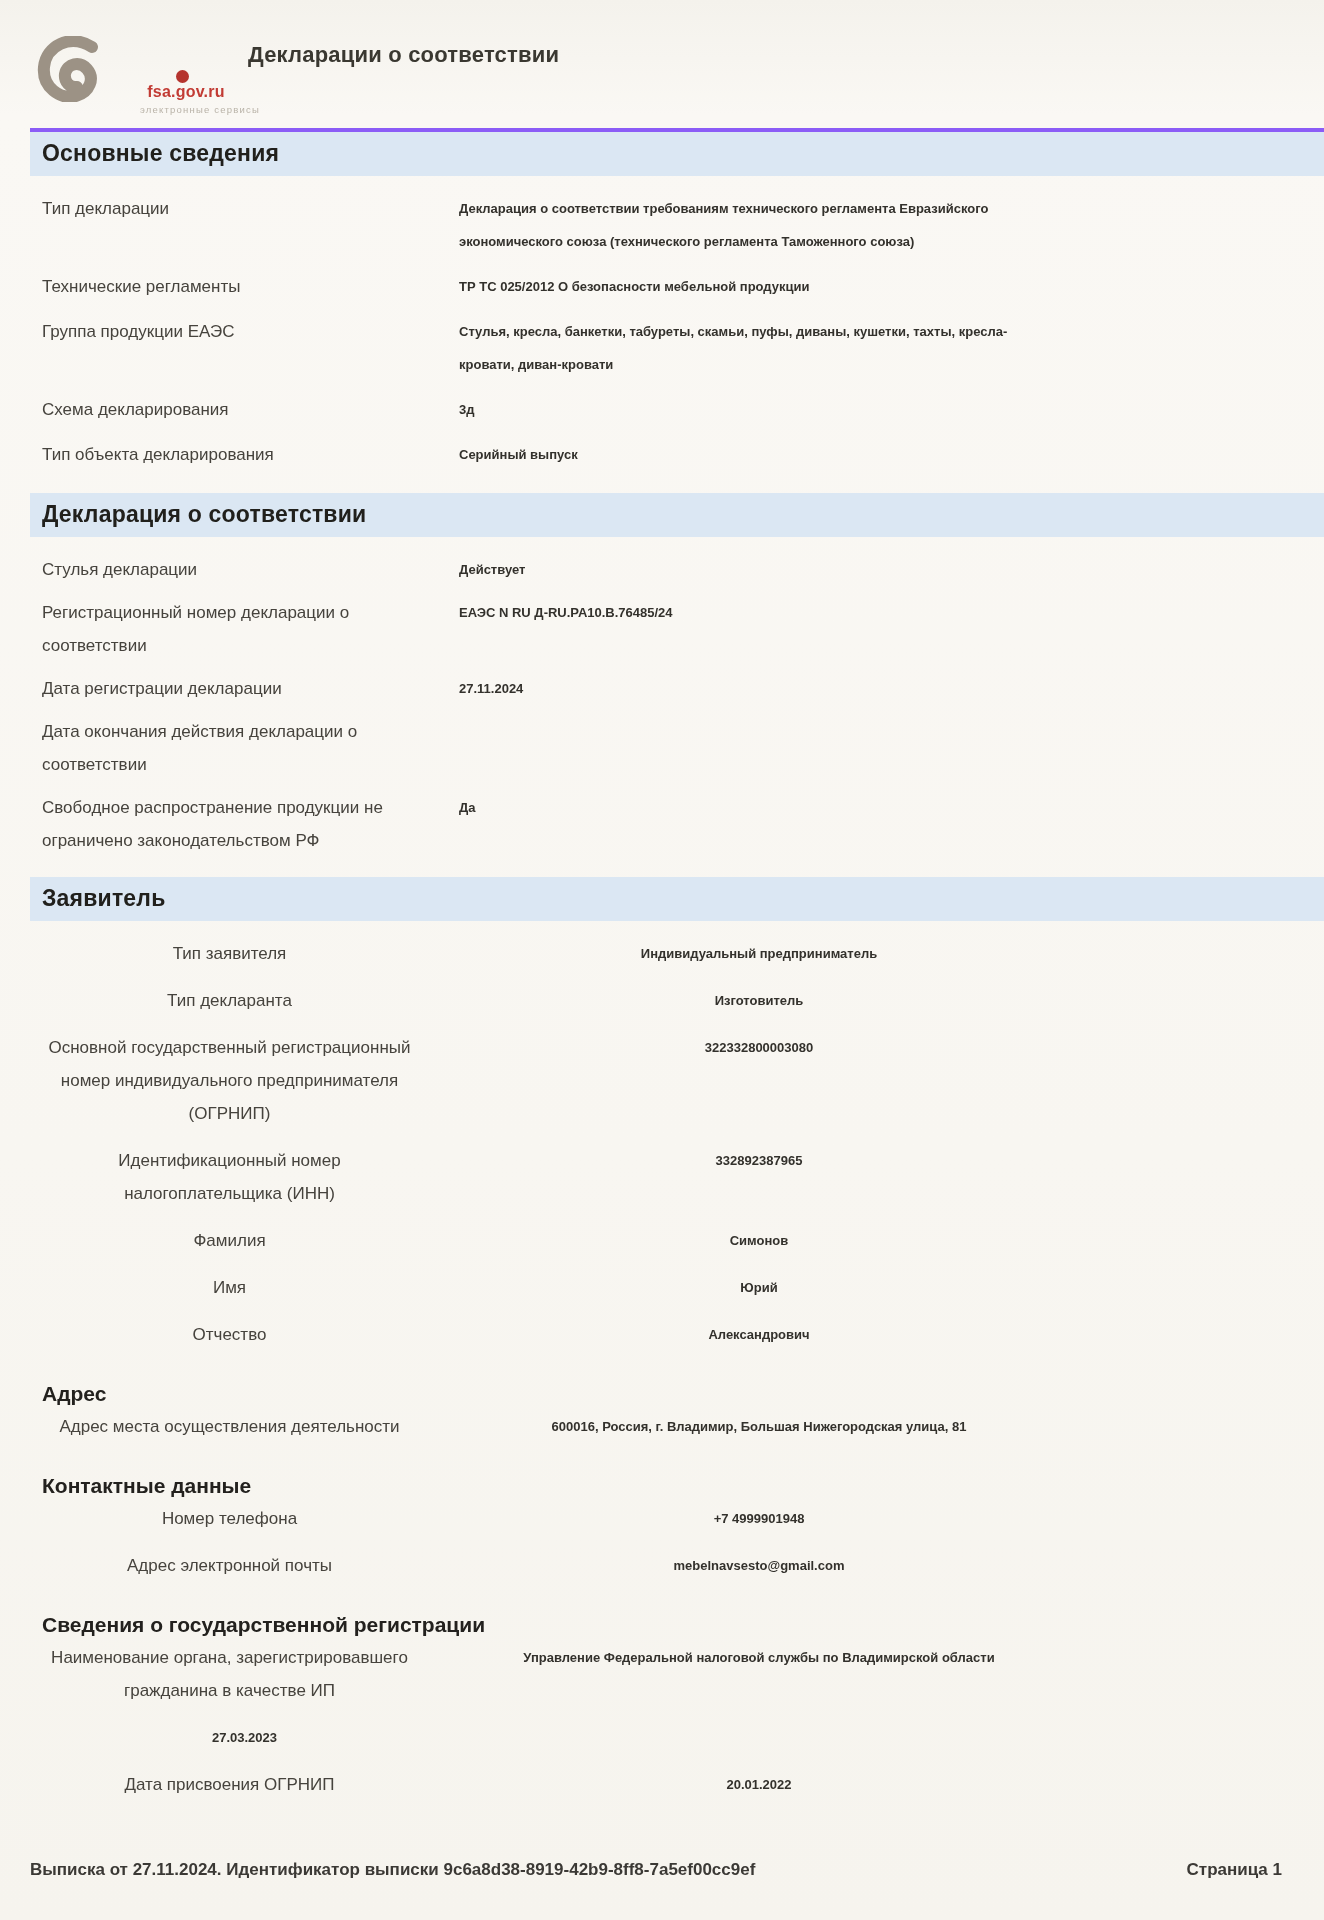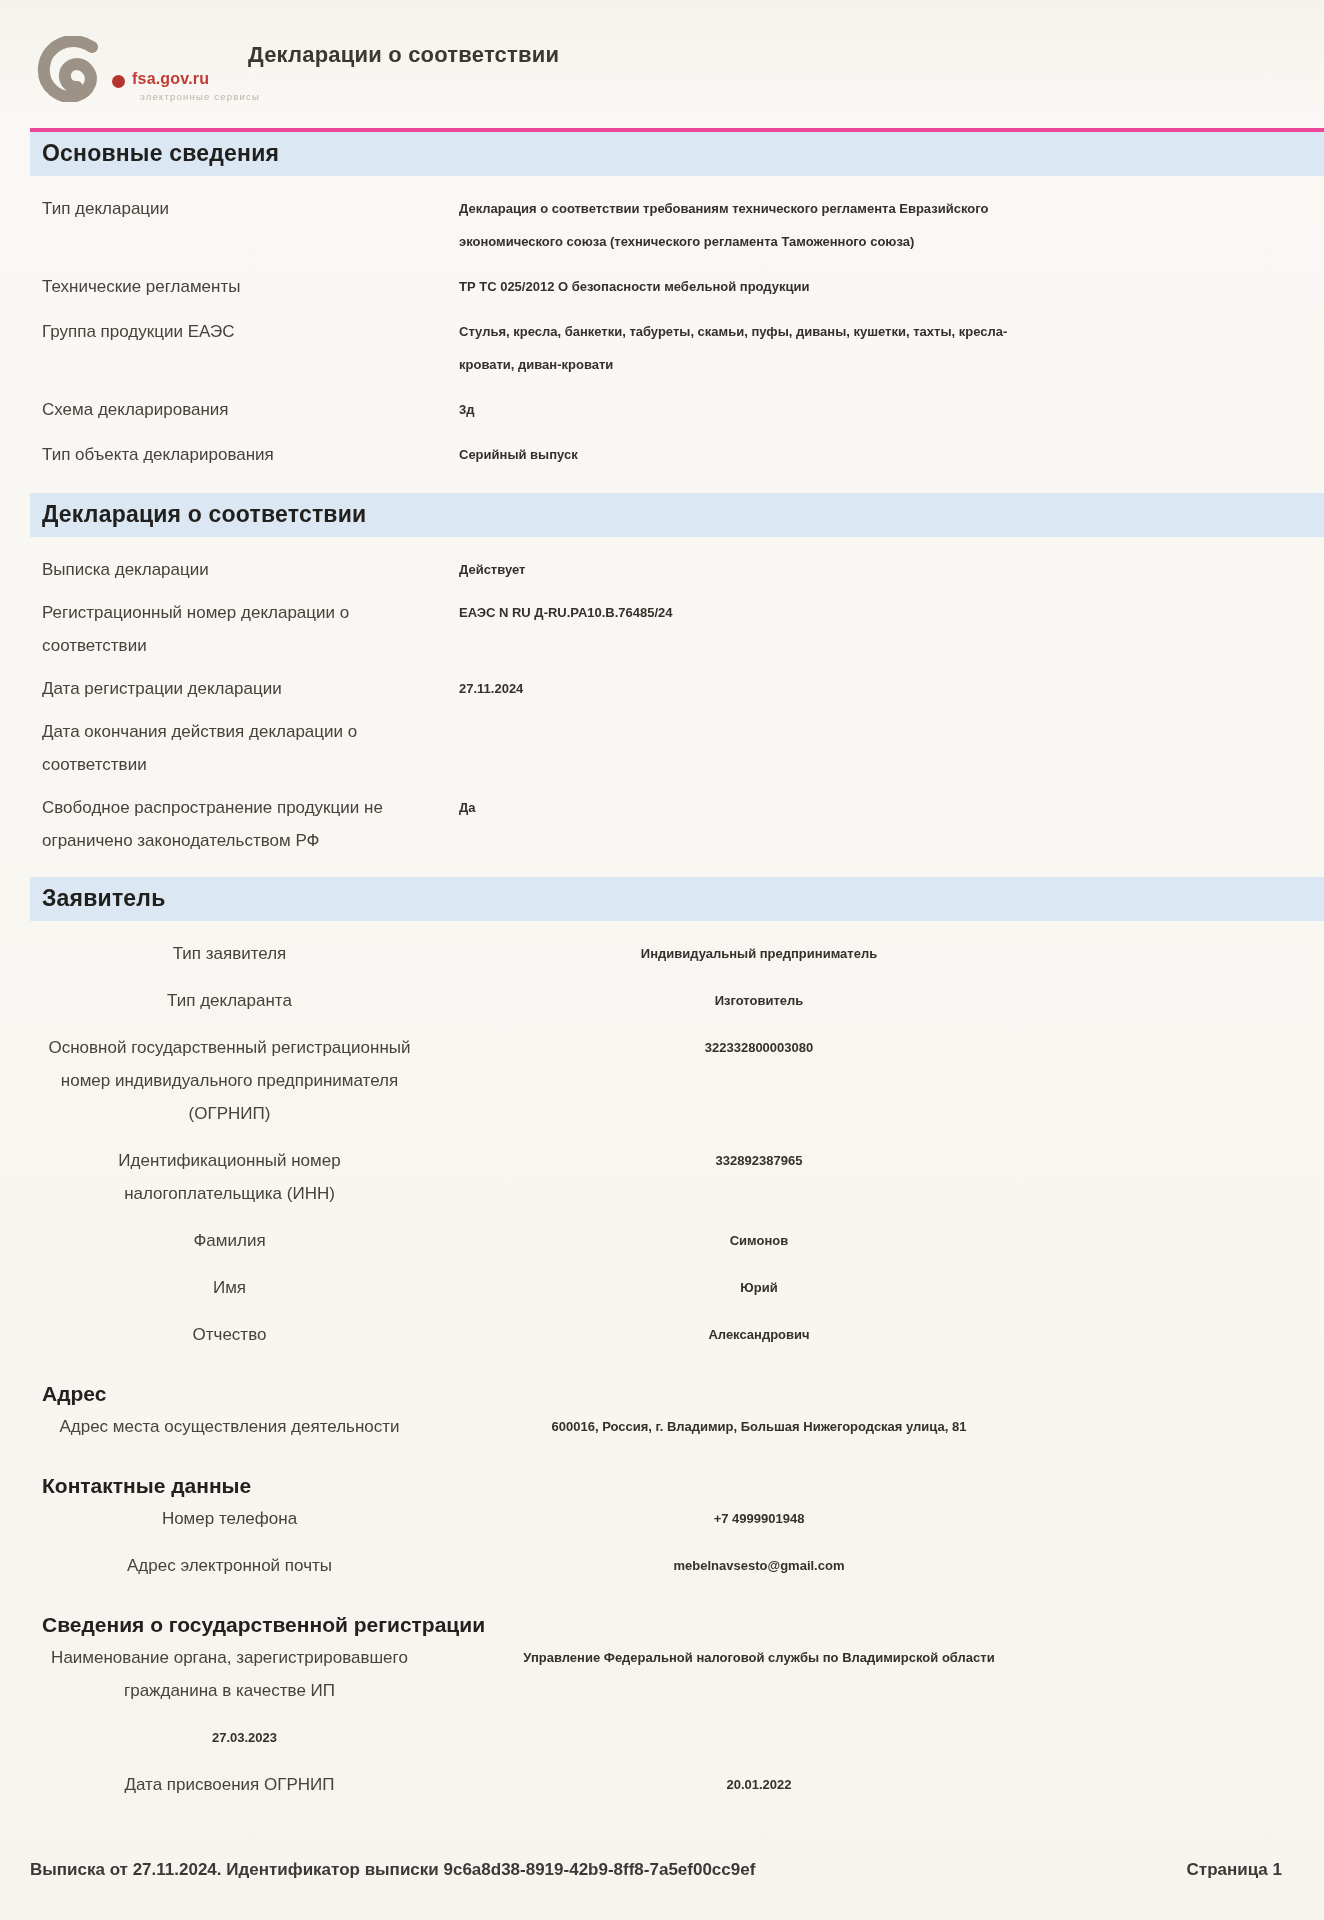--- a/index.html
+++ b/index.html
@@ -11,37 +11,37 @@
     display:flex;
     flex-direction:column;
     overflow:hidden;
     position:relative;
   }
   
   .header { position:relative; height:128px; flex:none; }
   .logo { position:absolute; left:36px; top:36px; display:flex; align-items:flex-start; }
   .logo-mark { width:72px; height:66px; }
   .logo-textblock { margin-left:4px; margin-top:34px; }
-  .logo-siteline { display:flex; align-items:flex-end; }
+  .logo-siteline { display:flex; align-items:center;flex-direction:column; }
   .logo-dot { width:13px; height:13px; border-radius:50%; background:#b5342e; margin-right:7px; flex:none; }
   .logo-site { color:#c23b34; font-weight:bold; font-size:16px; letter-spacing:.2px; }
   .logo-tagline { color:#b9b3a8; font-size:9.5px; letter-spacing:1.2px; margin:3px 0 0 28px; }
   .doc-title { position:absolute; left:248px; top:42px; font-size:22px; font-weight:bold; color:#3a3831; letter-spacing:.2px; }
   
   .content { flex:none; }
   .section { margin-left:30px; }
   .section-header {
     background:#dbe7f3;
     font-size:23px;
     font-weight:bold;
     color:#21201c;
     padding:8px 0 9px 12px;
     letter-spacing:.2px;
   }
-  .section-header.first { border-top:4px solid #ec4899; }
+  .section-header.first { border-top:4px solid #8b5cf6; }
   .section-body { padding:16px 0 10px 12px; }
   .row { display:grid; grid-template-columns:405px 600px; align-items:start;gap:12px; }
   .label { font-size:17px; line-height:33px; color:#46433d; padding-right:30px; }
   .value { font-size:13px; line-height:33px; font-weight:bold; color:#33312c; }
   .section-0 .row { margin-bottom:12px; }
   .section-1 .row { margin-bottom:10px; }
   .section-2 .row { margin-bottom:14px;text-align:center; }
   .subheading { font-size:21px; font-weight:bold; color:#23211e; line-height:33px; margin-top:26px; }
   
   .footer {
@@ -99,21 +99,21 @@
         <div class="row">
           <div class="label">Тип объекта декларирования</div>
           <div class="value">Серийный выпуск</div>
         </div>
       </div>
     </section>
     <section class="section section-1">
       <div class="section-header">Декларация о соответствии</div>
       <div class="section-body">
         <div class="row">
-          <div class="label">Выписка декларации</div>
+          <div class="label">Стулья декларации</div>
           <div class="value">Действует</div>
         </div>
         <div class="row">
           <div class="label">Регистрационный номер декларации о соответствии</div>
           <div class="value">ЕАЭС N RU Д-RU.РА10.В.76485/24</div>
         </div>
         <div class="row">
           <div class="label">Дата регистрации декларации</div>
           <div class="value">27.11.2024</div>
         </div>

